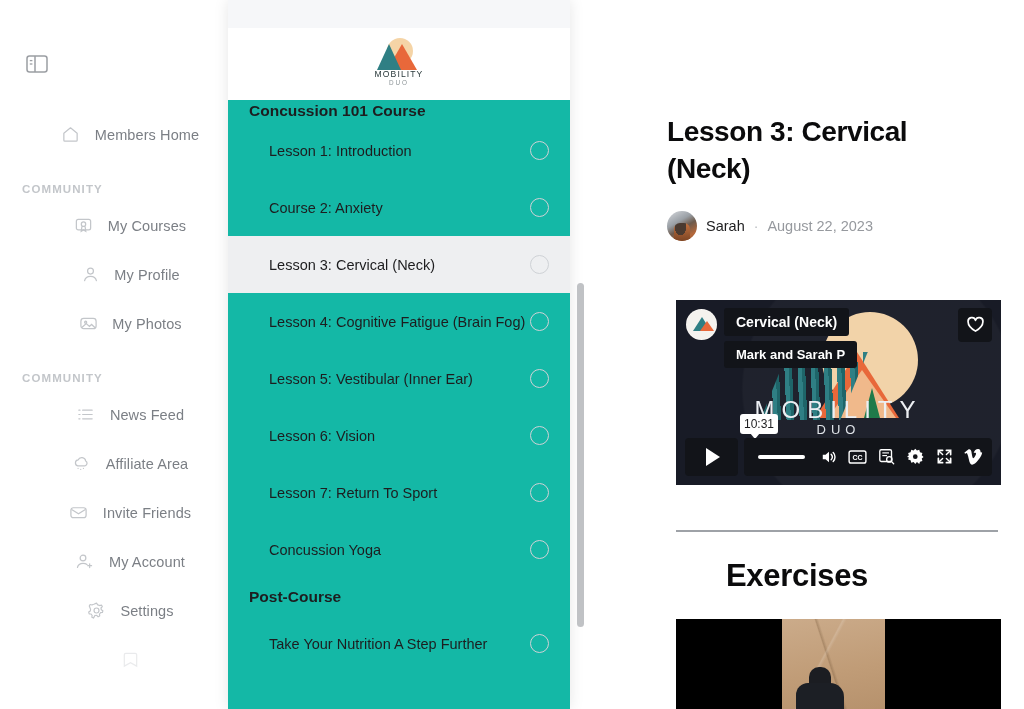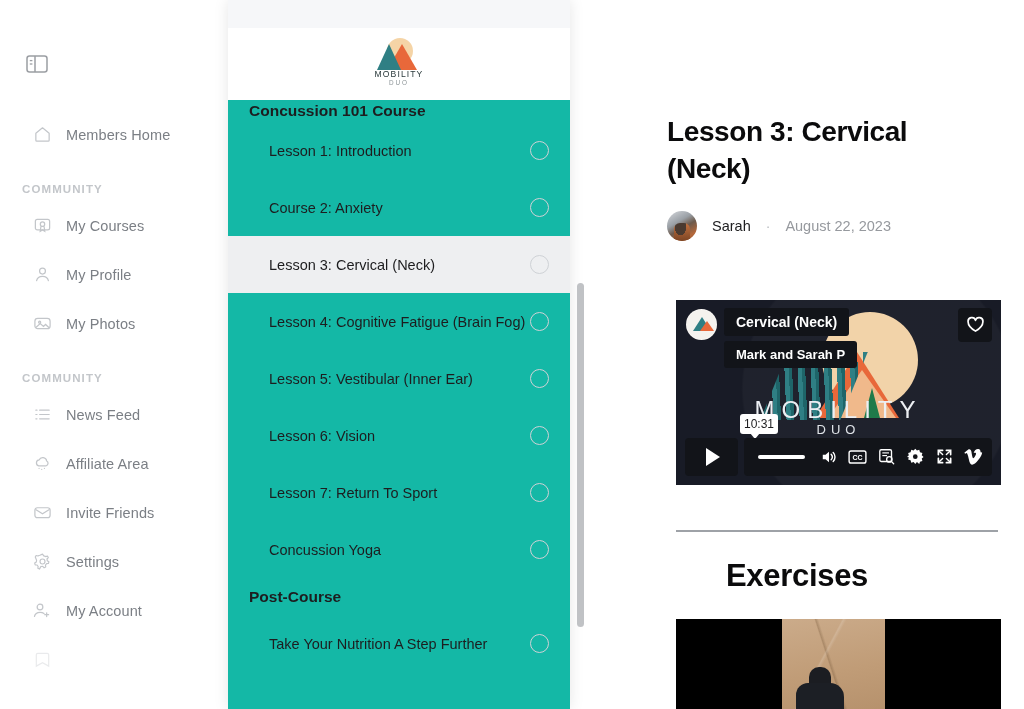--- a/index.html
+++ b/index.html
@@ -21,20 +21,21 @@
     position: absolute; left: 24px; top: 52px;
     width: 26px; height: 24px;
     display: flex; align-items: center; justify-content: center;
     cursor: pointer;
   }
   .sb-nav { position: absolute; left: 0; top: 110px; width: 228px; }
   .sb-item {
     display: flex; align-items: center;
     height: 49px; padding-left: 32px; gap: 14px;
     cursor: pointer;
+    justify-content: center;
   }
   .sb-item .ic {
     width: 20px; height: 20px; flex: 0 0 20px;
     display: flex; align-items: center; justify-content: center;
     color: #b9bcc0;
   }
   .sb-item .lbl {
     font-size: 14.5px; color: #7b7f85; letter-spacing: .1px;
     white-space: nowrap;
   }
@@ -98,21 +99,21 @@
     position: absolute; left: 0; top: 0; width: 454px; height: 100px;
     background: #ffffff;
   }
   .main-inner { position: absolute; left: 0; top: 100px; width: 454px; }
   .lesson-title {
     font-size: 28px; font-weight: bold; color: #0b0b0c;
     line-height: 1.32; letter-spacing: -.4px;
     padding: 14px 40px 0 97px; margin-left: 0;
   }
   .byline {
-    display: flex; align-items: center; gap: 15px;
+    display: flex; align-items: center; gap: 9px;
     padding: 23px 0 0 97px;
   }
   .avatar {
     width: 30px; height: 30px; border-radius: 50%;
     background: linear-gradient(150deg,#d8dade 0%, #9aa0a6 36%, #6d5a4c 55%, #b5683a 80%, #8a4a28 100%);
     flex: 0 0 30px; overflow: hidden; position: relative;
   }
   .avatar::after {
     content:""; position:absolute; left:7px; top:12px; width:16px; height:18px;
     background: radial-gradient(ellipse at 40% 20%, #4a3a30 0 42%, rgba(0,0,0,0) 43%),
@@ -361,38 +362,38 @@
           <svg width="19" height="19" viewBox="0 0 20 20" fill="none" stroke="#c3c6ca" stroke-width="1.3">
             <rect x="2" y="5" width="16" height="10.5" rx="2.6"></rect>
             <path d="M3.2 7.2 10 11.3l6.8-4.1" stroke-linecap="round"></path>
           </svg>
         </span>
         <span class="lbl">Invite Friends</span>
       </div>
 
       <div class="sb-item">
         <span class="ic">
-          <svg width="19" height="19" viewBox="0 0 20 20" fill="none" stroke="#c3c6ca" stroke-width="1.25">
-            <circle cx="10" cy="10" r="2.6"></circle>
-            <path d="M10 2.2 11.3 4a6.6 6.6 0 0 1 1.9.8l2-.5.9 1.6-1.4 1.5c.2.6.3 1.2.3 1.8l1.7 1.1-.5 1.8-2 .2c-.3.5-.7 1-1.1 1.4l.3 2-1.7.9-1.5-1.4a6.8 6.8 0 0 1-1.9 0L6.8 18l-1.7-.9.3-2c-.4-.4-.8-.9-1.1-1.4l-2-.2-.5-1.8 1.7-1.1c0-.6.1-1.2.3-1.8L2.4 5.3l.9-1.6 2 .5A6.6 6.6 0 0 1 7.2 3.4Z" stroke-linejoin="round"></path>
-          </svg>
-        </span>
-        <span class="lbl">Settings</span>
-      </div>
-
-      <div class="sb-item">
-        <span class="ic">
           <svg width="20" height="19" viewBox="0 0 21 20" fill="none" stroke="#c3c6ca" stroke-width="1.3">
             <circle cx="8.4" cy="6.4" r="3"></circle>
             <path d="M2.6 16.2c.6-2.9 3-4.3 5.8-4.3 1.6 0 3.1.4 4.2 1.3" stroke-linecap="round"></path>
             <line x1="15.4" y1="12.4" x2="15.4" y2="16.4" stroke-linecap="round"></line>
             <line x1="13.4" y1="14.4" x2="17.4" y2="14.4" stroke-linecap="round"></line>
           </svg>
         </span>
         <span class="lbl">My Account</span>
+      </div>
+
+      <div class="sb-item">
+        <span class="ic">
+          <svg width="19" height="19" viewBox="0 0 20 20" fill="none" stroke="#c3c6ca" stroke-width="1.25">
+            <circle cx="10" cy="10" r="2.6"></circle>
+            <path d="M10 2.2 11.3 4a6.6 6.6 0 0 1 1.9.8l2-.5.9 1.6-1.4 1.5c.2.6.3 1.2.3 1.8l1.7 1.1-.5 1.8-2 .2c-.3.5-.7 1-1.1 1.4l.3 2-1.7.9-1.5-1.4a6.8 6.8 0 0 1-1.9 0L6.8 18l-1.7-.9.3-2c-.4-.4-.8-.9-1.1-1.4l-2-.2-.5-1.8 1.7-1.1c0-.6.1-1.2.3-1.8L2.4 5.3l.9-1.6 2 .5A6.6 6.6 0 0 1 7.2 3.4Z" stroke-linejoin="round"></path>
+          </svg>
+        </span>
+        <span class="lbl">Settings</span>
       </div>
 
       <div class="sb-item sb-partial">
         <span class="ic">
           <svg width="19" height="19" viewBox="0 0 20 20" fill="none" stroke="#c3c6ca" stroke-width="1.3">
             <path d="M5 3.5h10a1.5 1.5 0 0 1 1.5 1.5v12L10 13.5 3.5 17V5A1.5 1.5 0 0 1 5 3.5Z"></path>
           </svg>
         </span>
       </div>
 

